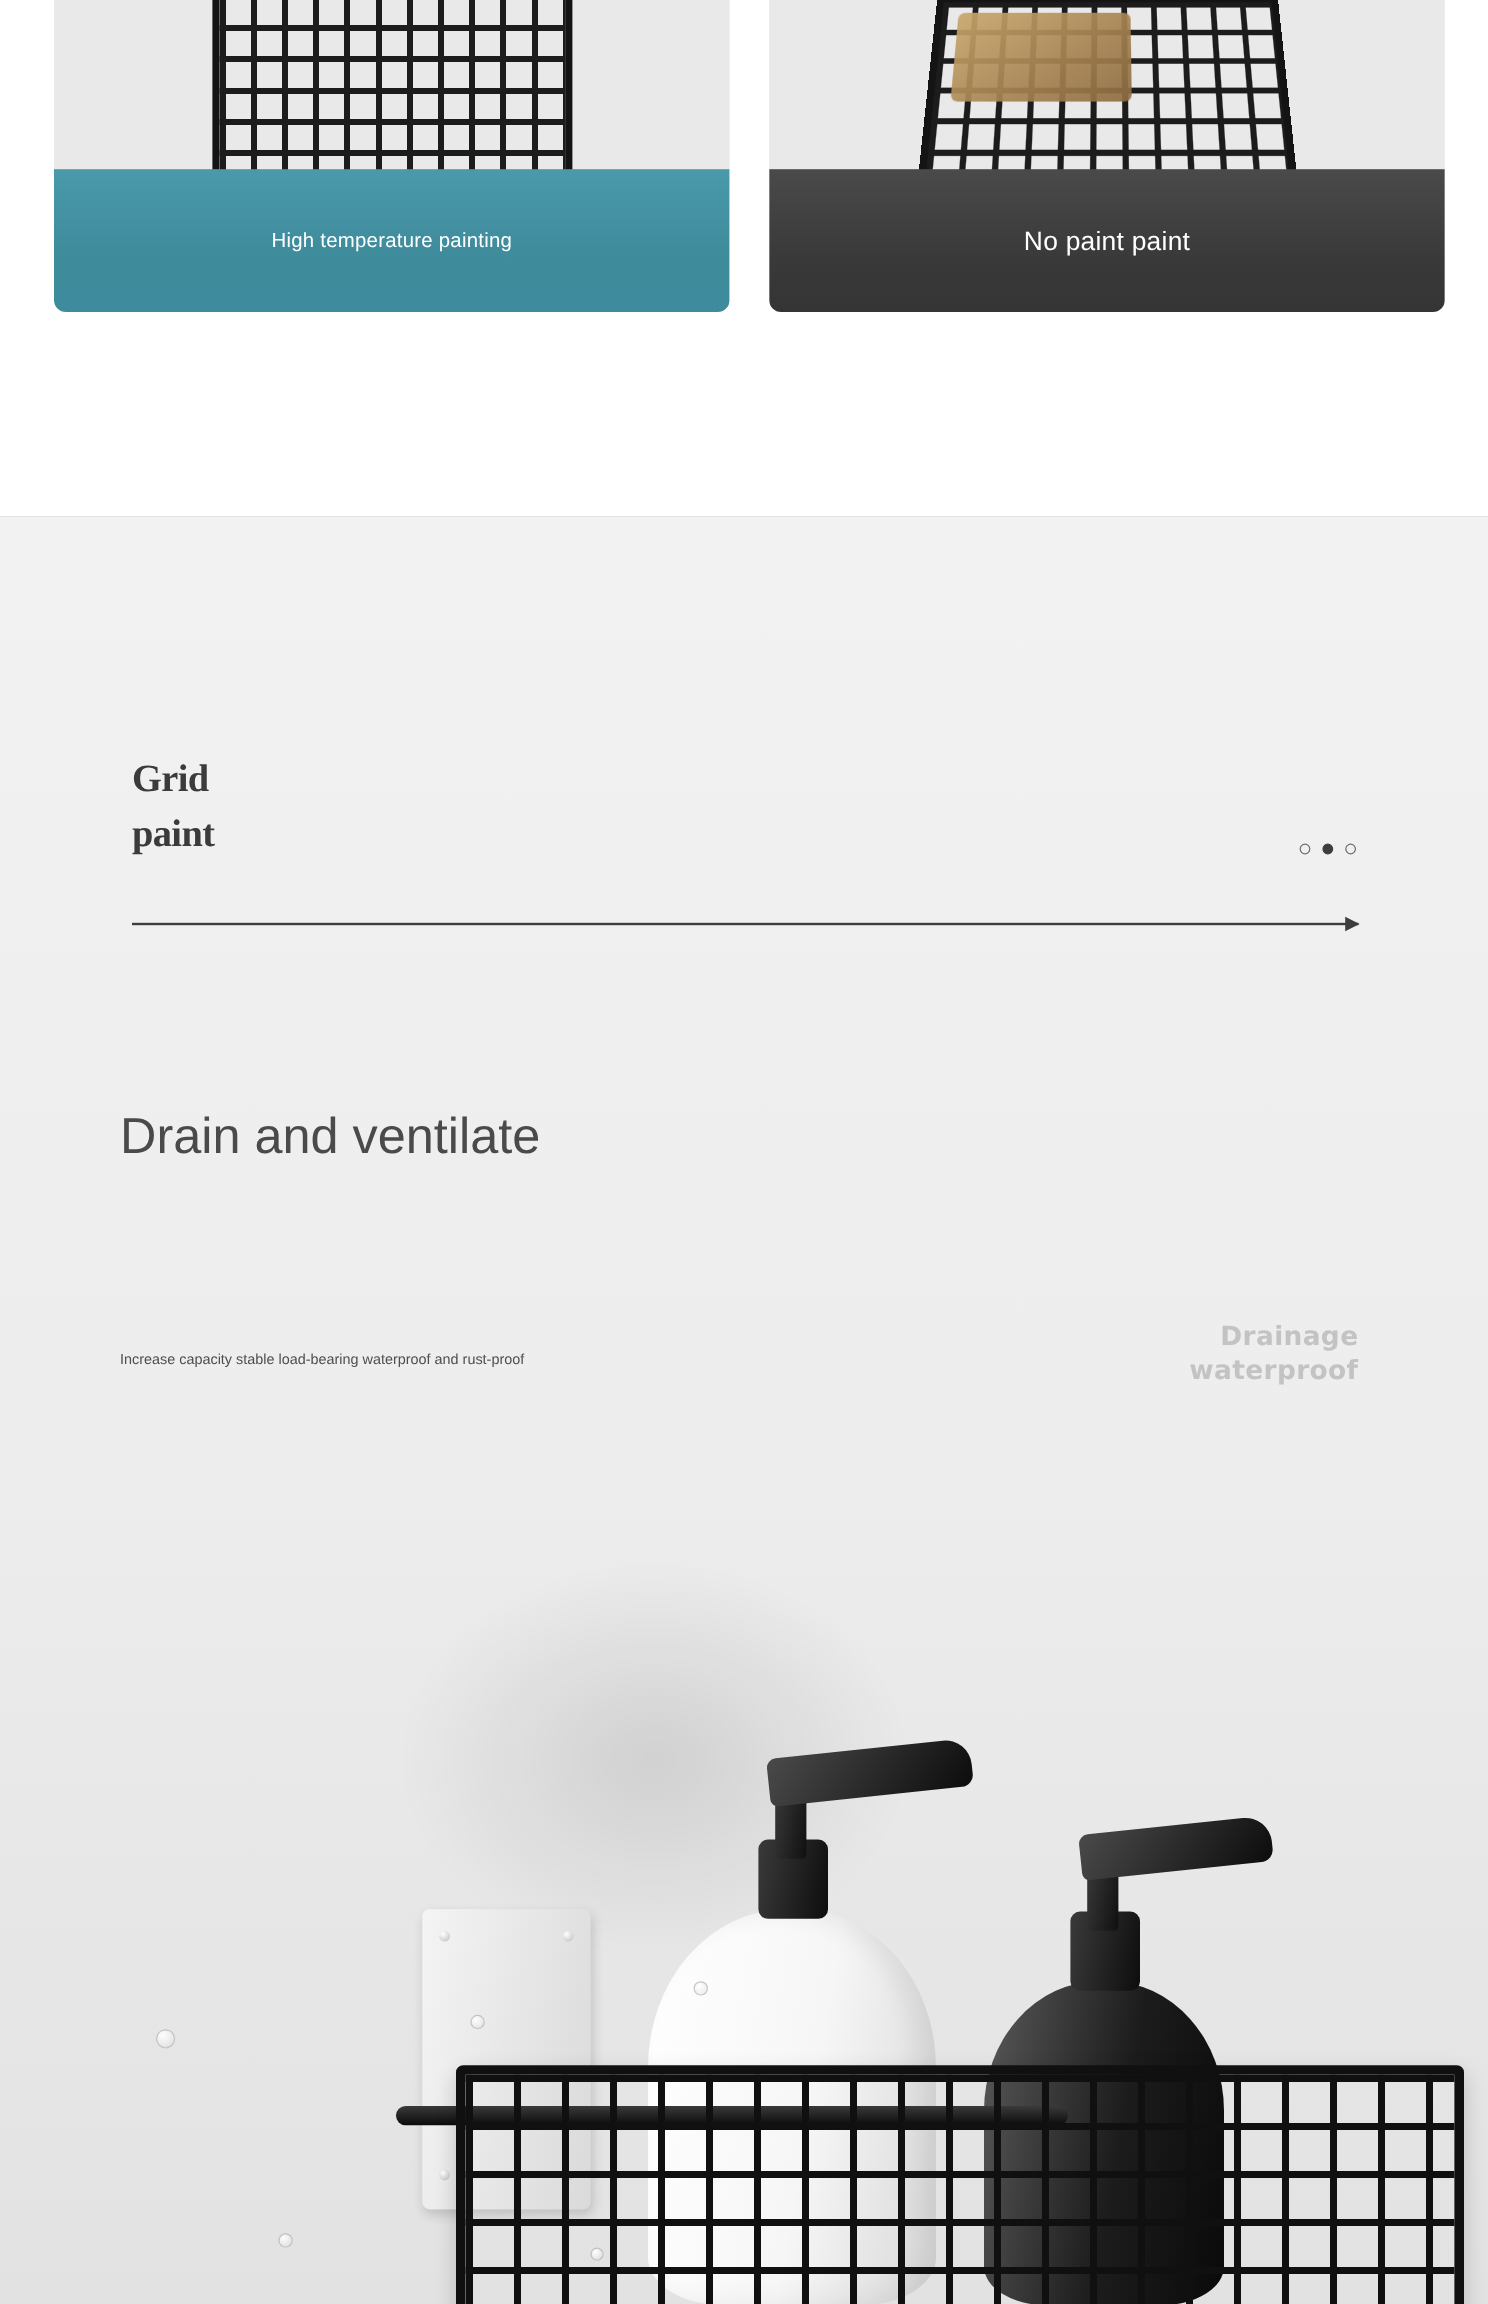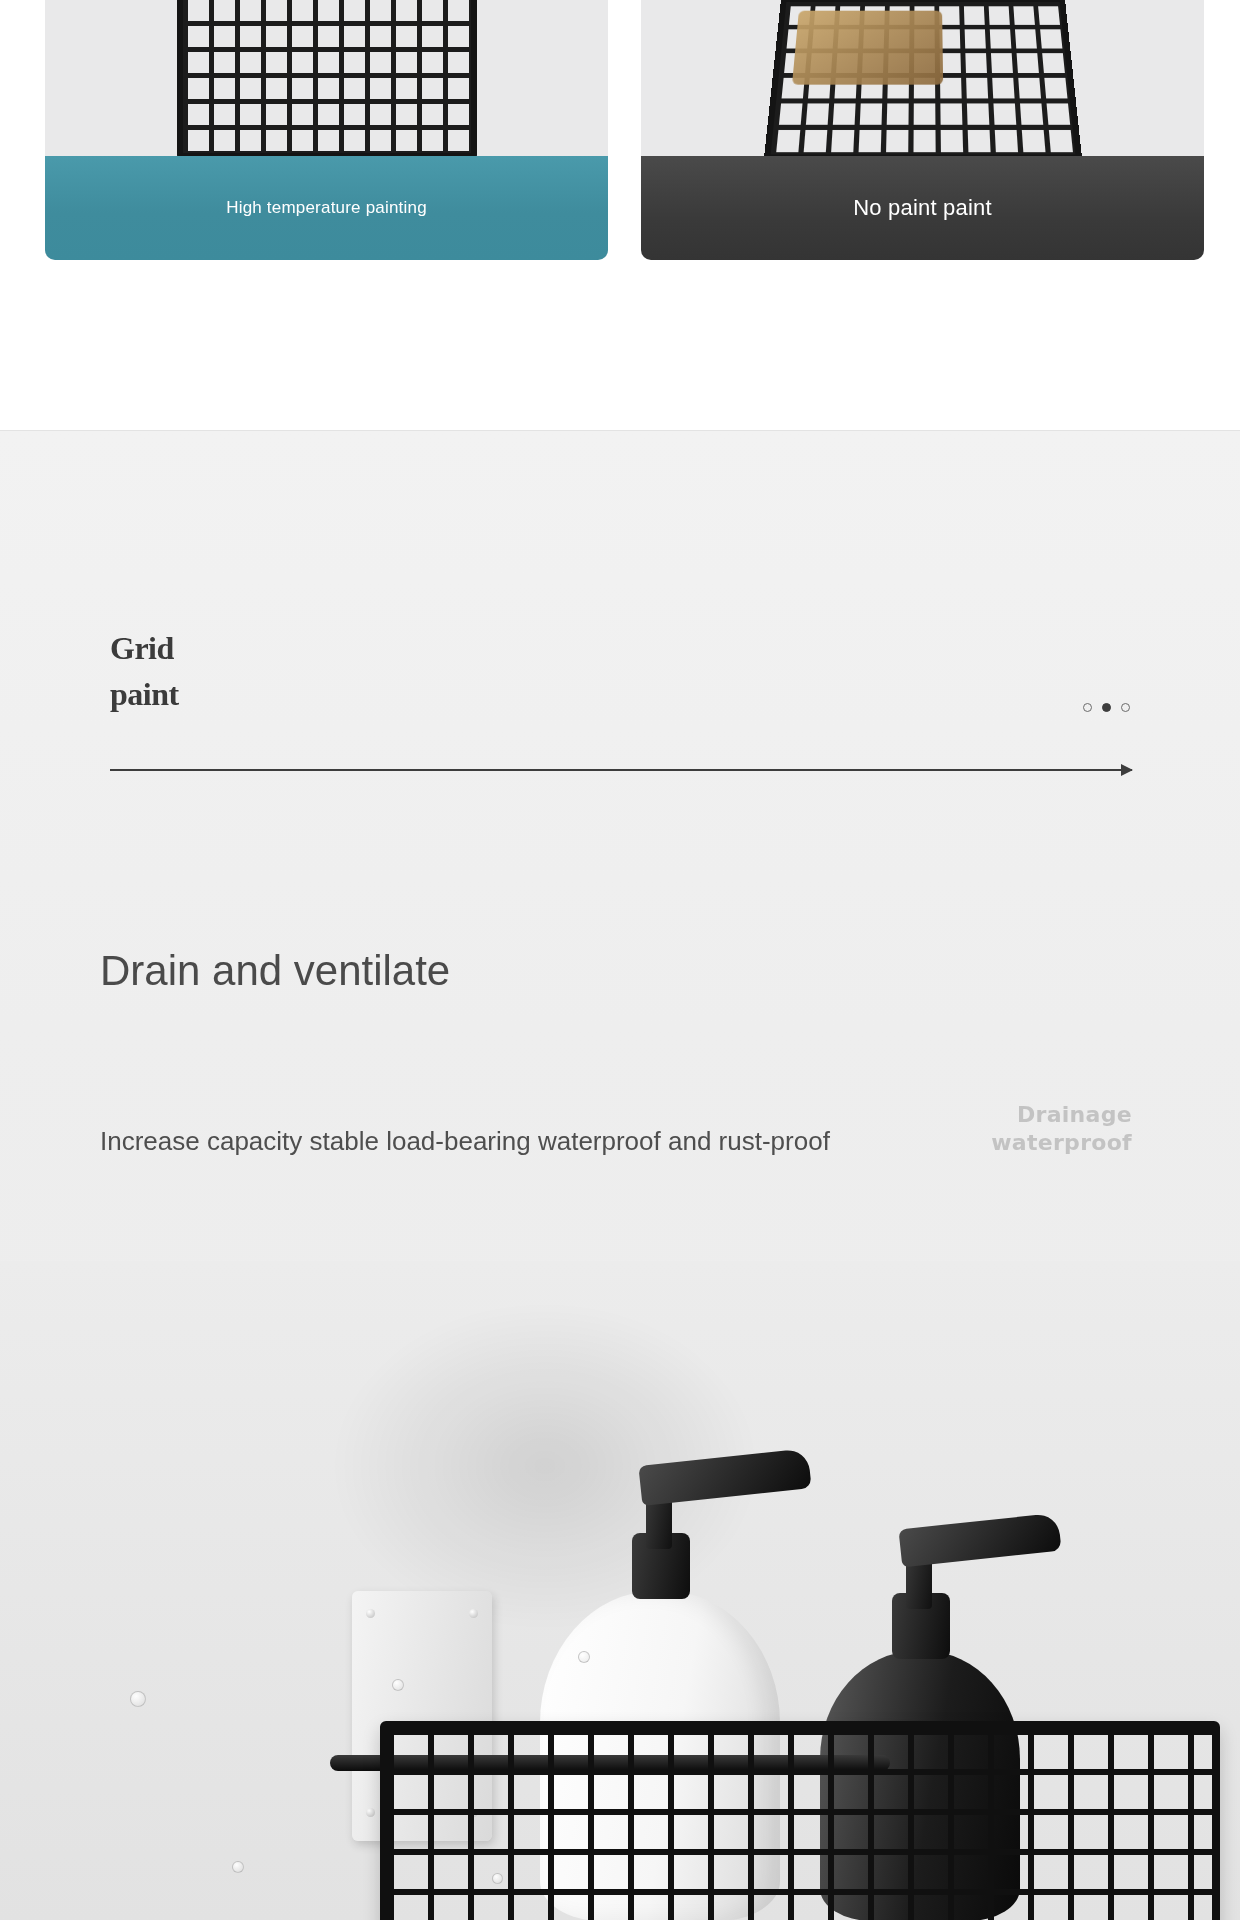--- a/index.html
+++ b/index.html
@@ -39,21 +39,21 @@
     border:6px solid #141414;
     border-radius:4px;
   }
   .basket.tilt { transform:translateX(-50%) perspective(400px) rotateX(16deg); }
   .basket-inner {
     position:absolute; left:14px; top:10px; width:150px; height:80px;
     background:linear-gradient(145deg,#c9a66b,#8d6b3f);
     border-radius:6px; opacity:.92;
   }
   .card-caption {
-    position:absolute; left:0; bottom:0; width:100%; height:104px;
+    position:absolute; left:0; bottom:0; width:100%; height:119px;
     display:flex; align-items:center; justify-content:center;
     color:#ffffff; font-size:18px; letter-spacing:.2px;
   }
   .card.left  .card-caption {
     background:linear-gradient(180deg,#4a9aab 0%, #3f8c9d 55%, #3d8b9c 100%);
     font-size:17px;
   }
   .card.right .card-caption {
     background:linear-gradient(180deg,#4a4a4a 0%, #3a3a3a 60%, #343434 100%);
     font-size:22px;
@@ -89,25 +89,25 @@
     border-top:6px solid transparent;
     border-bottom:6px solid transparent;
   }
 
   .h1 {
     position:absolute; left:104px; top:385px;
     font-size:68px; color:#4a4a4a; font-weight:400; letter-spacing:-0.5px;
   }
   .h2 {
     position:absolute; left:100px; top:492px;
-    font-size:42px; color:#4a4a4a; font-weight:400;margin-top:24px;
+    font-size:42px; color:#4a4a4a; font-weight:400;
   }
   .sub {
     position:absolute; left:100px; top:695px;
-    font-size:26px; color:#4e4e4e;
+    font-size:12px; color:#4e4e4e;
   }
   .watermark {
     position:absolute; right:108px; top:670px;
     text-align:right;
     font-family:"DejaVu Sans", sans-serif;
     font-weight:bold; font-size:22px; line-height:28px;
     color:#c3c3c3; letter-spacing:.3px;
   }
 
   

